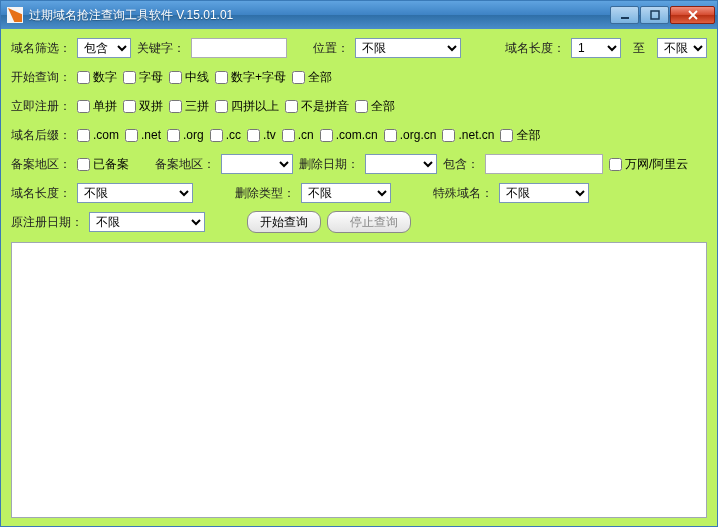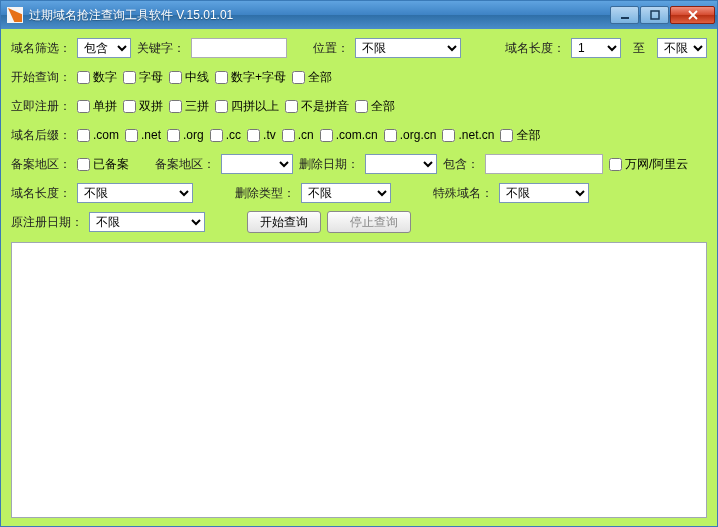--- a/index.html
+++ b/index.html
@@ -96,21 +96,21 @@
   padding: 0 3px;
 }
 .cb { display: inline-flex; align-items: center; gap: 3px; }
 .cb input { width: 13px; height: 13px; }
 .gap { width: 14px; }
 button.btn {
   height: 22px;
   padding: 0 12px;
   border: 1px solid #8a8a8a;
   background: linear-gradient(to bottom,#fdfdfd,#e3e3e3);
-  border-radius: 3px;
+  border-radius: 9px;
   font-size: 12px;
   font-family: inherit;
   cursor: default;
 }
 button.btn:disabled { color: #888; padding-left: 22px; }
 .results {
   flex: 1;
   background: #fff;
   border: 1px solid #9fa7b3;
   margin-top: 2px;

